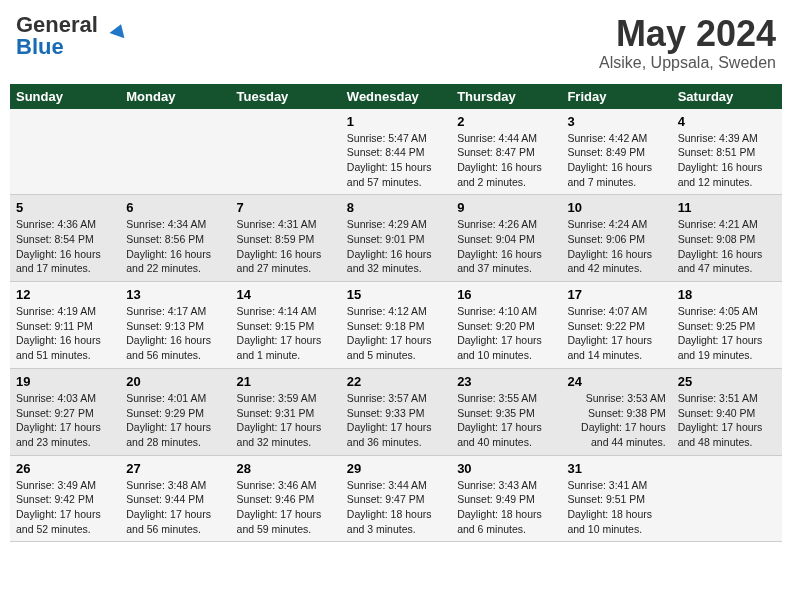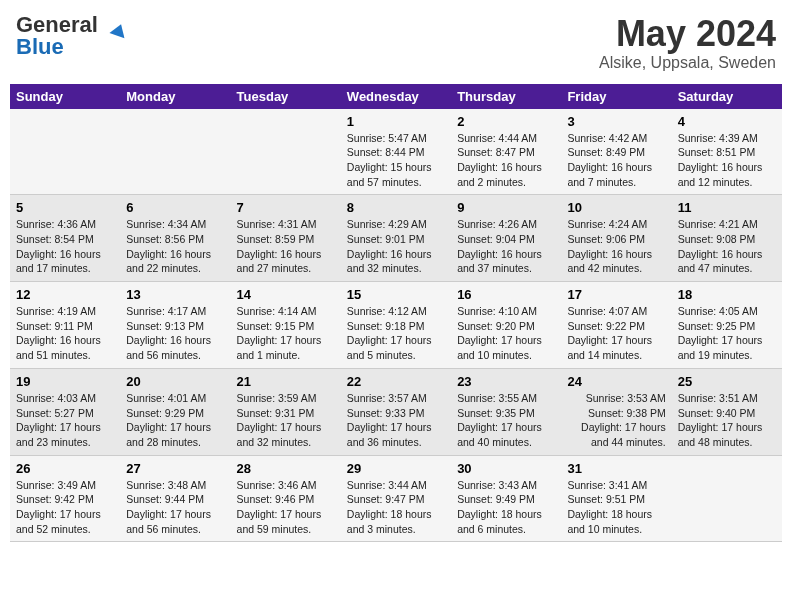--- a/index.html
+++ b/index.html
@@ -46,21 +46,21 @@
     .location {
       font-size: 16px;
       color: #555;
     }
     table {
       width: 100%;
       border-collapse: collapse;
       font-size: 11px;
     }
     thead tr th {
-      background-color: #4c1d95;
+      background-color: #14532d;
       color: #fff;
       text-align: left;
       padding: 5px 6px;
       font-size: 13px;
       font-weight: bold;
     }
     tbody tr {
       border-bottom: 1px solid #ccc;
     }
     tbody tr:nth-child(odd) {
@@ -234,21 +234,21 @@
           <span class="day-num">18</span>
           <div class="cell-text" style="white-space: pre-line;">Sunrise: 4:05 AM
 Sunset: 9:25 PM
 Daylight: 17 hours and 19 minutes.</div>
         </td>
       </tr>
       <tr>
         <td>
           <span class="day-num">19</span>
           <div class="cell-text" style="white-space: pre-line;">Sunrise: 4:03 AM
-Sunset: 5:27 PM
+Sunset: 9:27 PM
 Daylight: 17 hours and 23 minutes.</div>
         </td>
         <td>
           <span class="day-num">20</span>
           <div class="cell-text" style="white-space: pre-line;">Sunrise: 4:01 AM
 Sunset: 9:29 PM
 Daylight: 17 hours and 28 minutes.</div>
         </td>
         <td>
           <span class="day-num">21</span>

